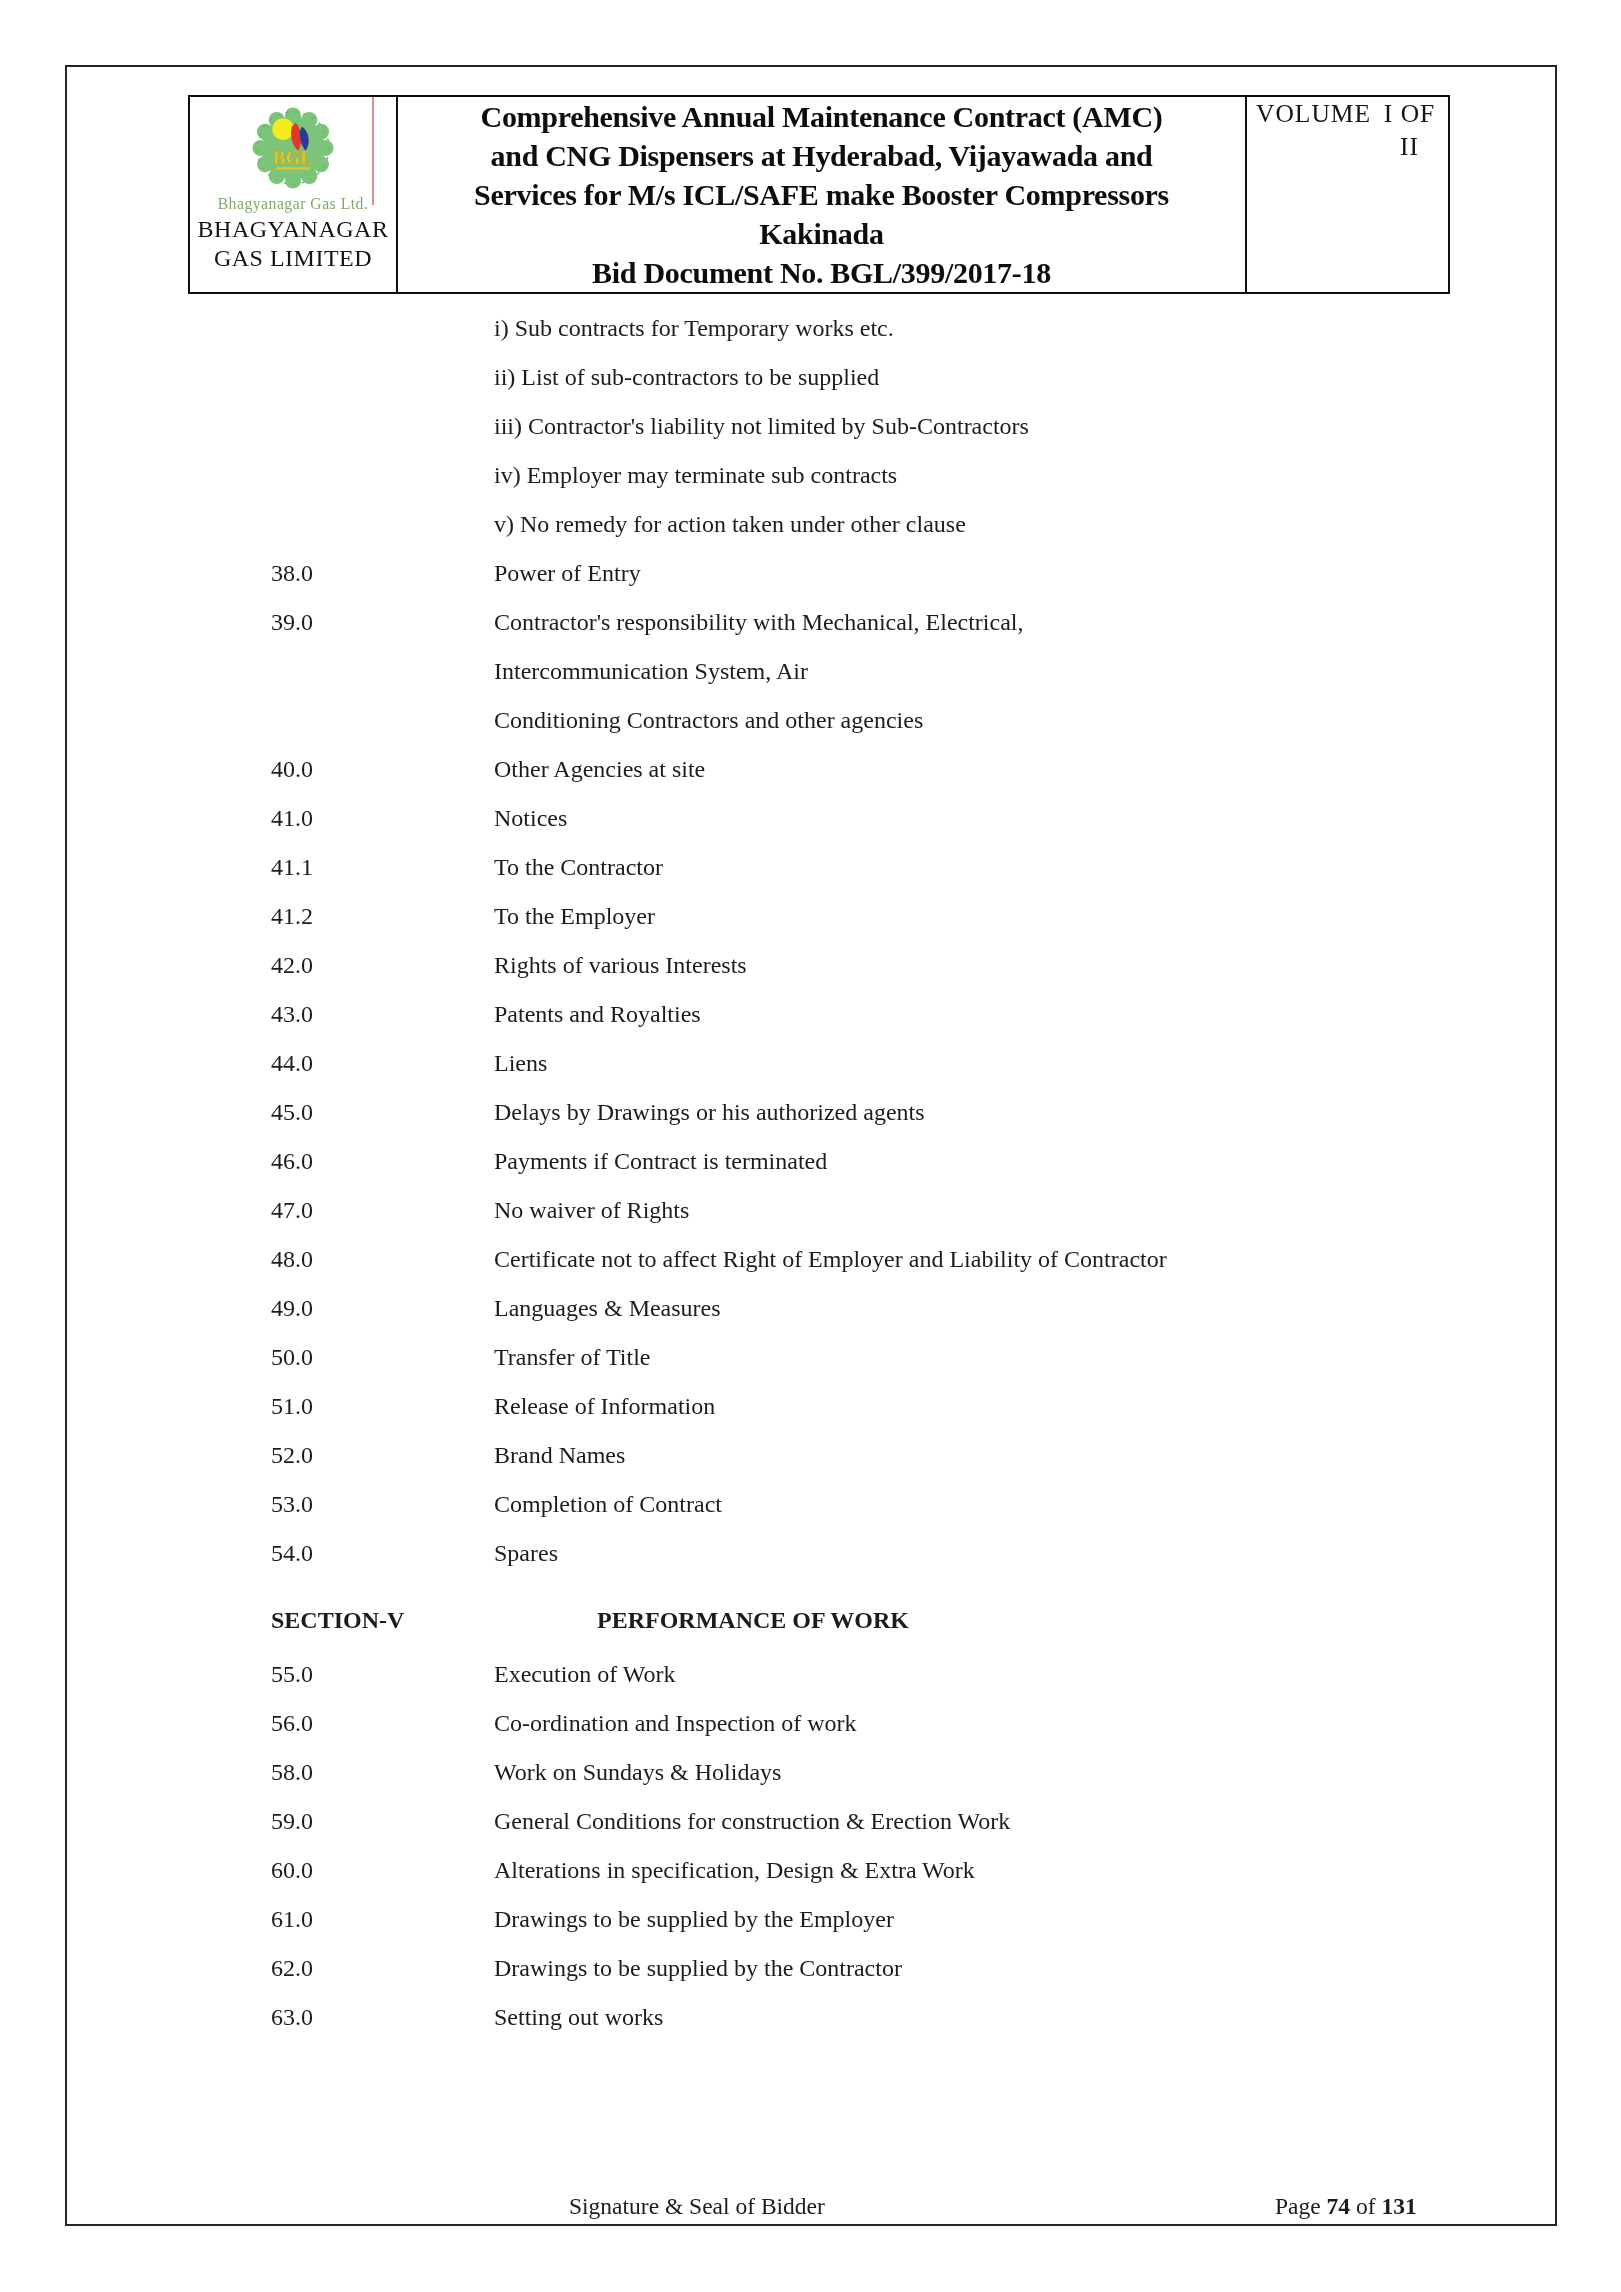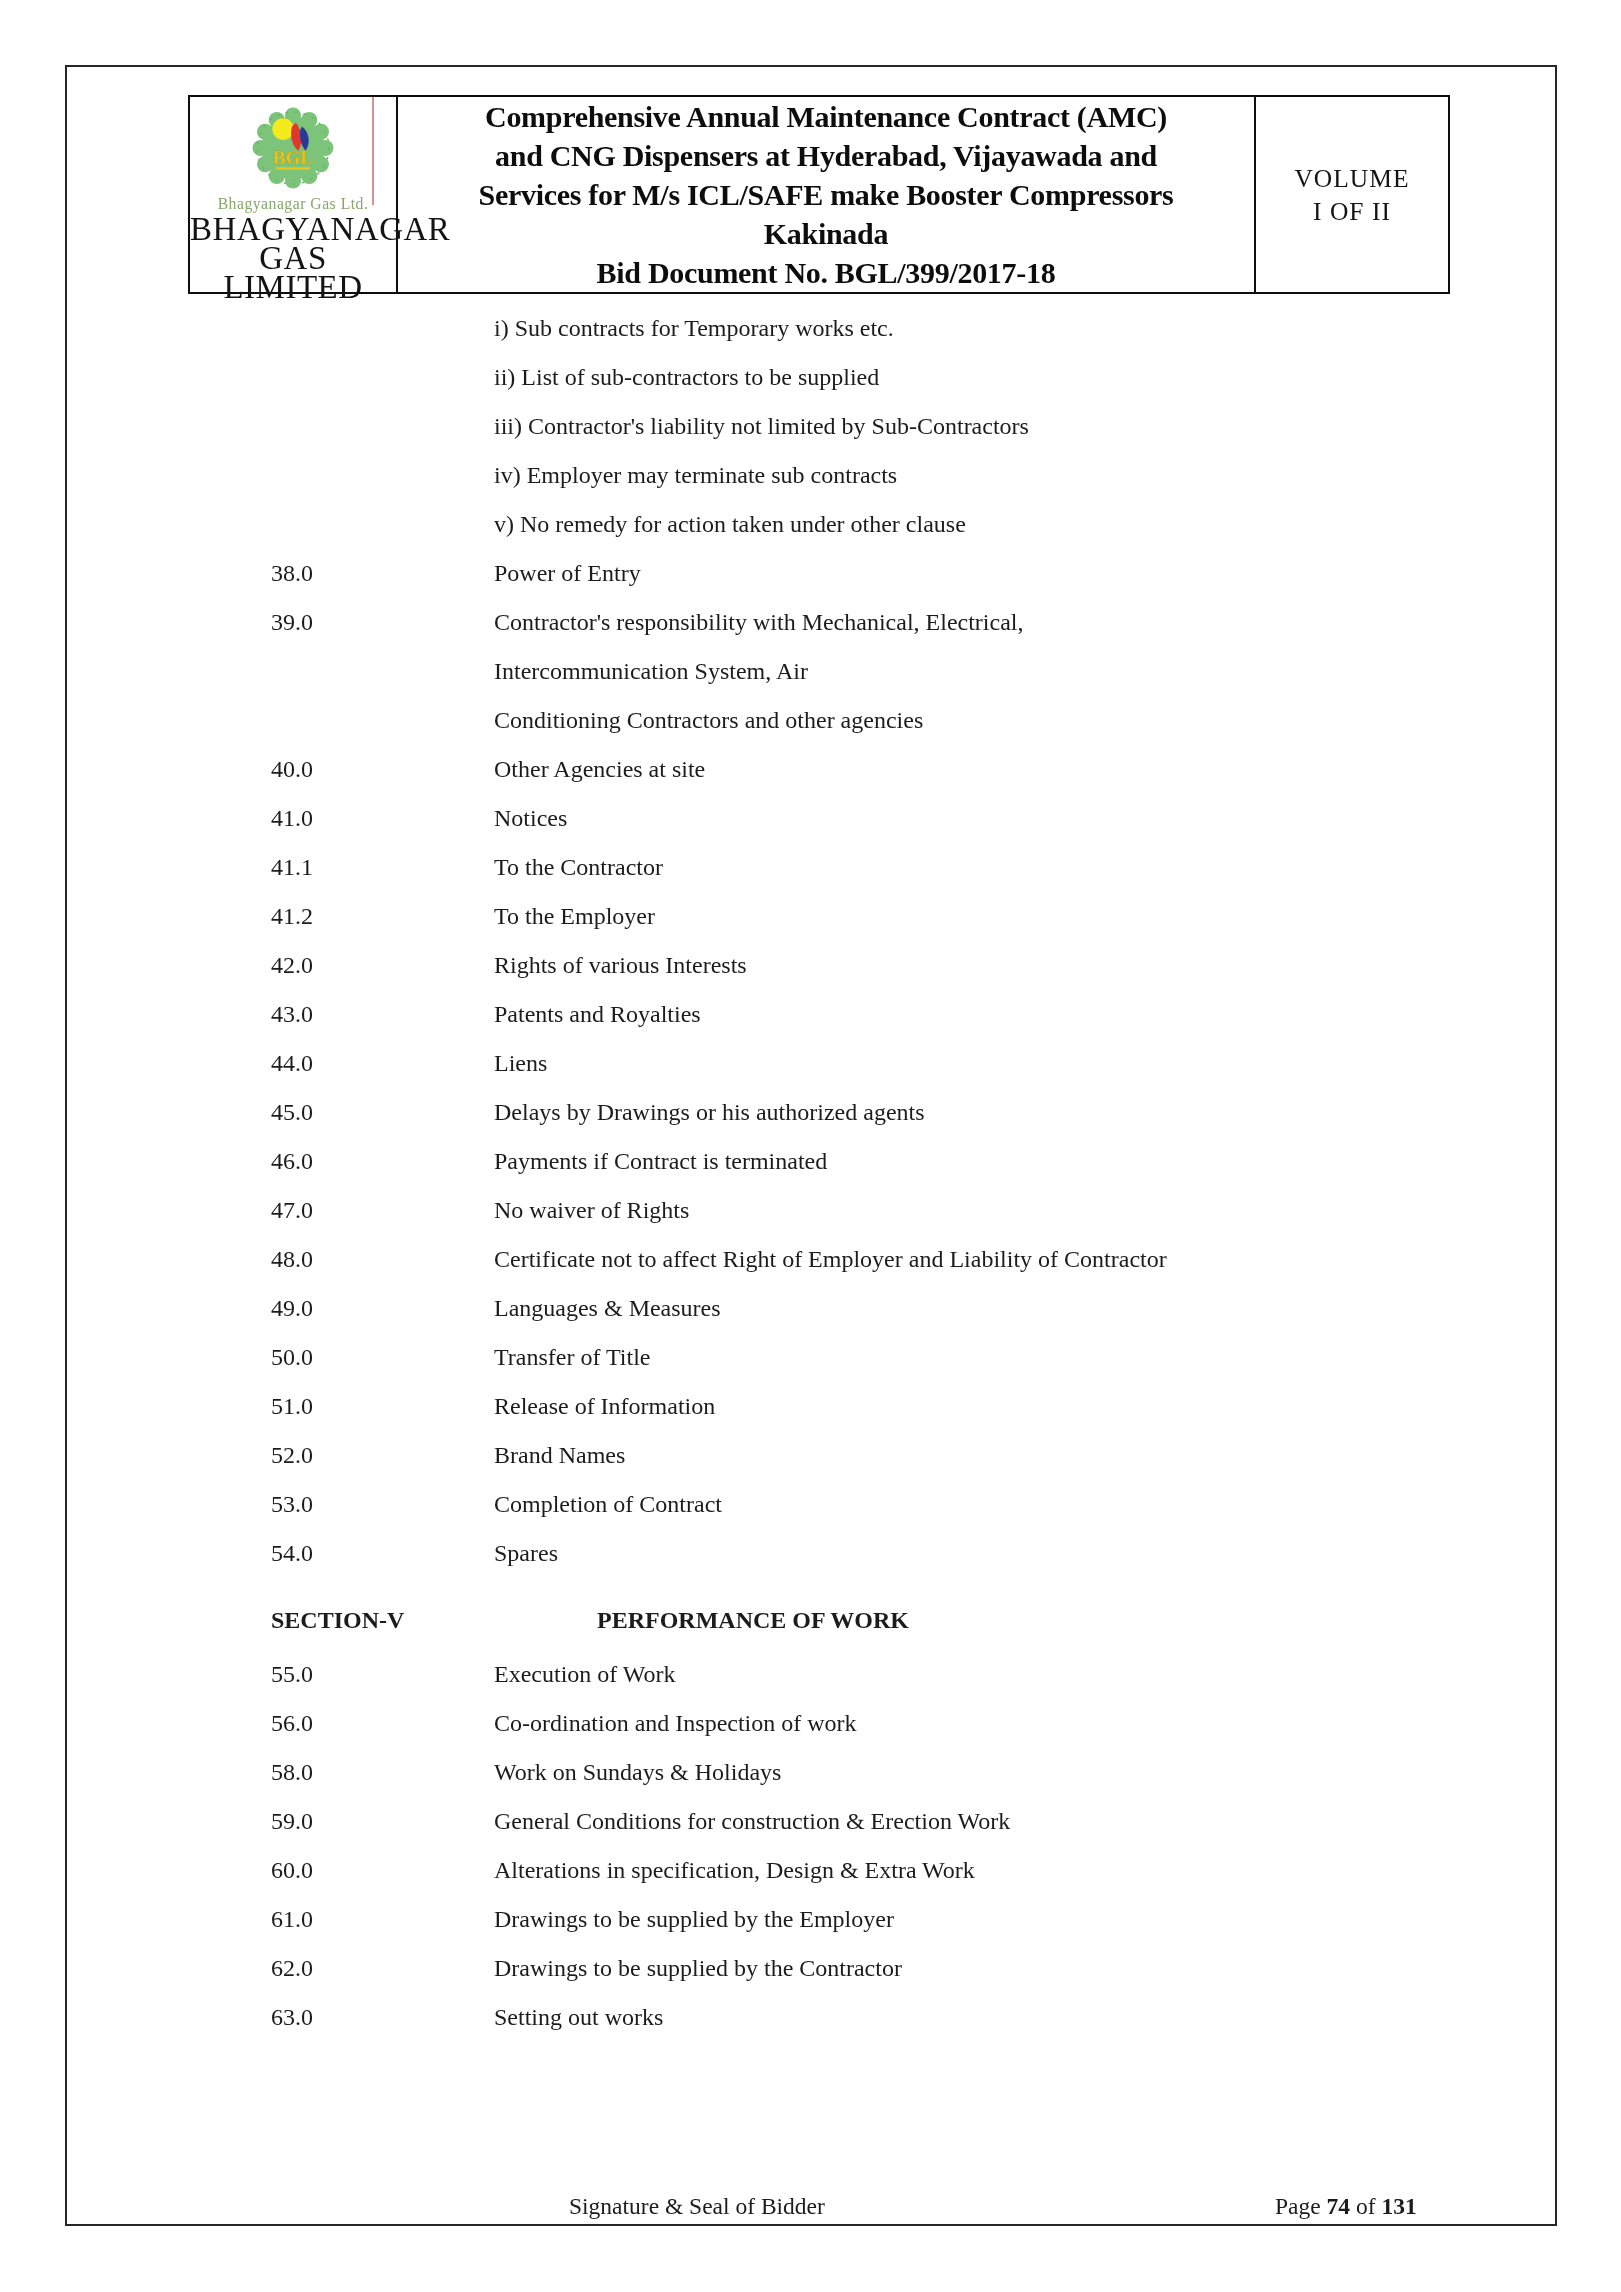--- a/index.html
+++ b/index.html
@@ -59,21 +59,21 @@
     height: 92px;
   }
   .logo-caption {
     font-size: 15.7px;
     line-height: 17.6px;
     color: #86a86b;
     letter-spacing: 0.5px;
   }
   .org-name {
     margin-top: 2.9px;
-    font-size: 33px;
+    font-size: 24px;
     line-height: 29px;
     letter-spacing: 0.5px;
     color: #141414;
   }
   .title-cell {
     flex: 1;
     border-right: 2.9px solid #0e0e0e;
     box-sizing: border-box;
     display: flex;
     flex-direction: column;
@@ -83,27 +83,28 @@
     font-size: 30px;
     line-height: 39px;
     letter-spacing: -0.3px;
     color: #0d0d0d;
     padding: 2px 5.9px;
   }
   .volume-cell {
     width: 192px;
     flex: none;
     display: flex;
-    flex-direction: column;
+    flex-direction: row;
     justify-content: center;
     text-align: center;
     font-size: 25.5px;
     line-height: 33px;
     letter-spacing: 1px;
     color: #141414;
+    padding-left: 9px;
   }
   
   .toc {
     position: absolute;
     left: 271px;
     top: 304px;
     width: 1220px;
     font-size: 24px;
   }
   .toc-row {

